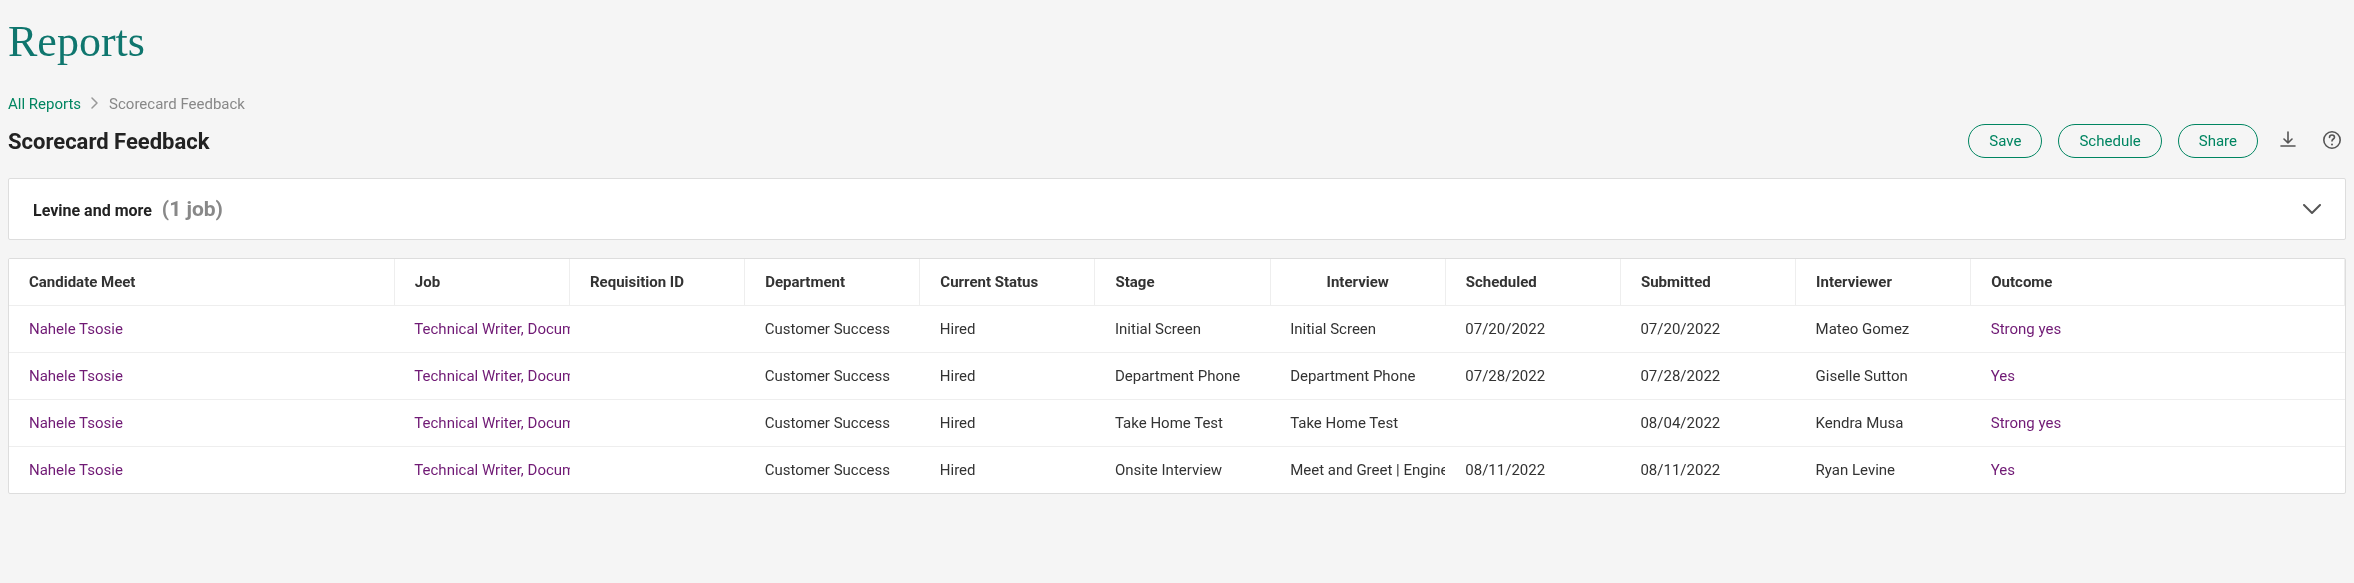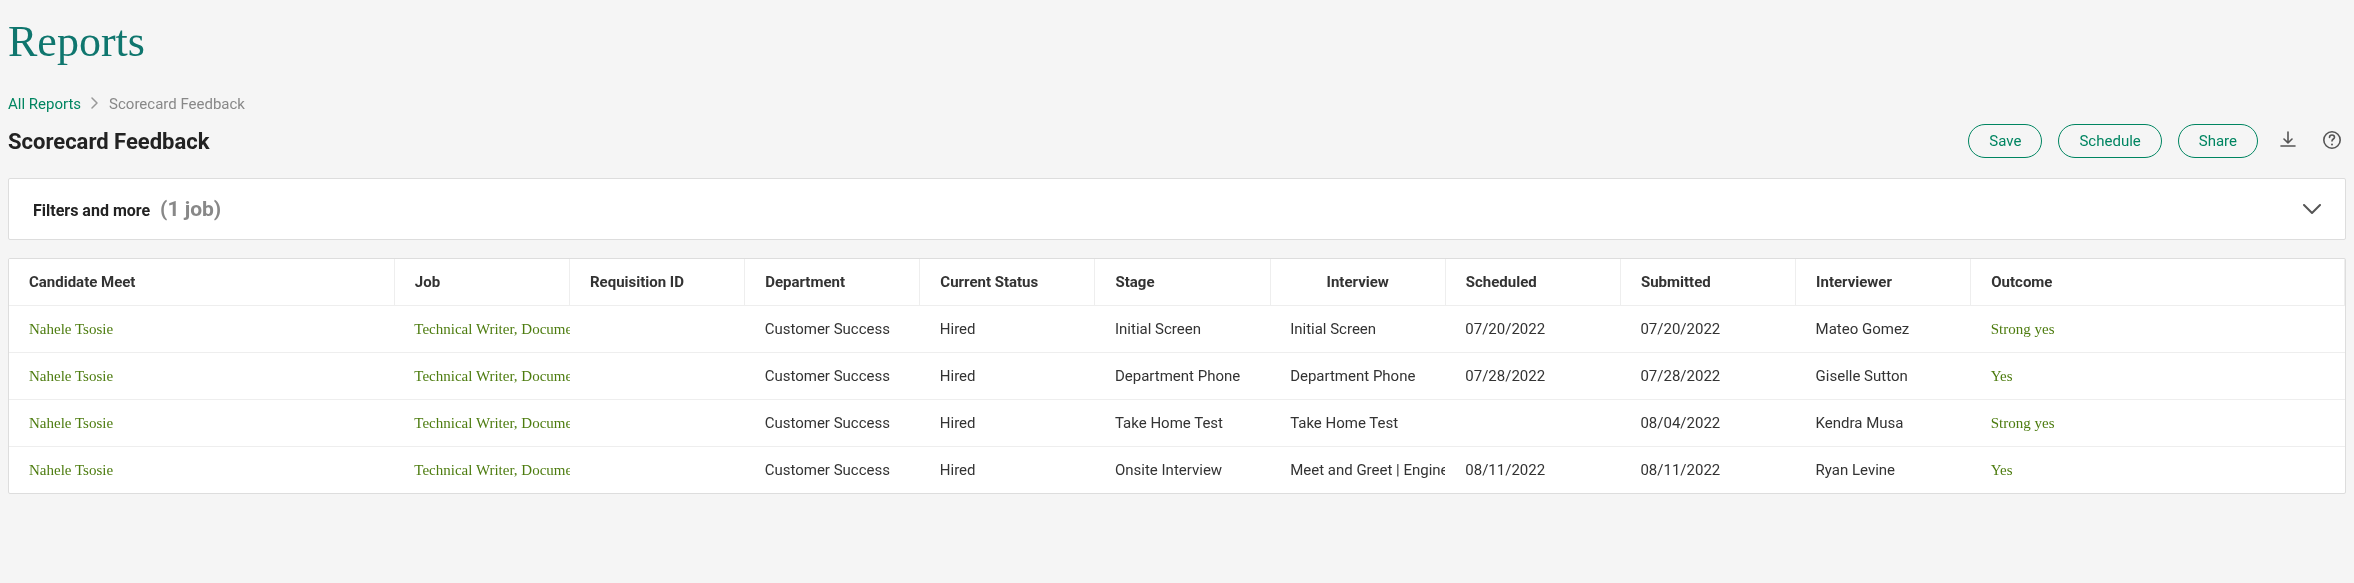--- a/index.html
+++ b/index.html
@@ -120,23 +120,22 @@
       border-right: 1px solid #eee;
       background: #fff;
     }
     td {
       color: #333;
     }
     tr:last-child td {
       border-bottom: none;
     }
     .link-cell {
-      color: #4d7c0f;
-      cursor: pointer;
-      font-family: Liberation Serif, serif;
+      color: #701a75;
+      cursor: pointer;
     }
     .col-candidate { width: 16.5%; }
     .col-job { width: 7.5%; }
     .col-req { width: 7.5%; }
     .col-dept { width: 7.5%; }
     .col-status { width: 7.5%; }
     .col-stage { width: 7.5%; }
     .col-interview { width: 7.5%; text-align: center; }
     .col-scheduled { width: 7.5%; }
     .col-submitted { width: 7.5%; }
@@ -178,21 +177,21 @@
             <path d="M7.5 7.5C7.5 6 8.6 5 10 5C11.4 5 12.5 6 12.5 7.3C12.5 9 10 9 10 11" stroke="#555" stroke-width="1.6" stroke-linecap="round"></path>
             <circle cx="10" cy="14.5" r="1" fill="#555"></circle>
           </svg>
       </span>
     </button>
   </div>
 </div>
 
 <div class="filters-bar">
   <div>
-    <span class="filters-label">Filters and more</span>
+    <span class="filters-label">Levine and more</span>
     <span class="filters-count">(1 job)</span>
   </div>
   <span>
     <svg width="18" height="11" viewBox="0 0 18 11" fill="none">
         <path d="M1 1L9 9L17 1" stroke="#555" stroke-width="2" stroke-linecap="round" stroke-linejoin="round"></path>
       </svg>
   </span>
 </div>
 
 <div class="table-wrap">

